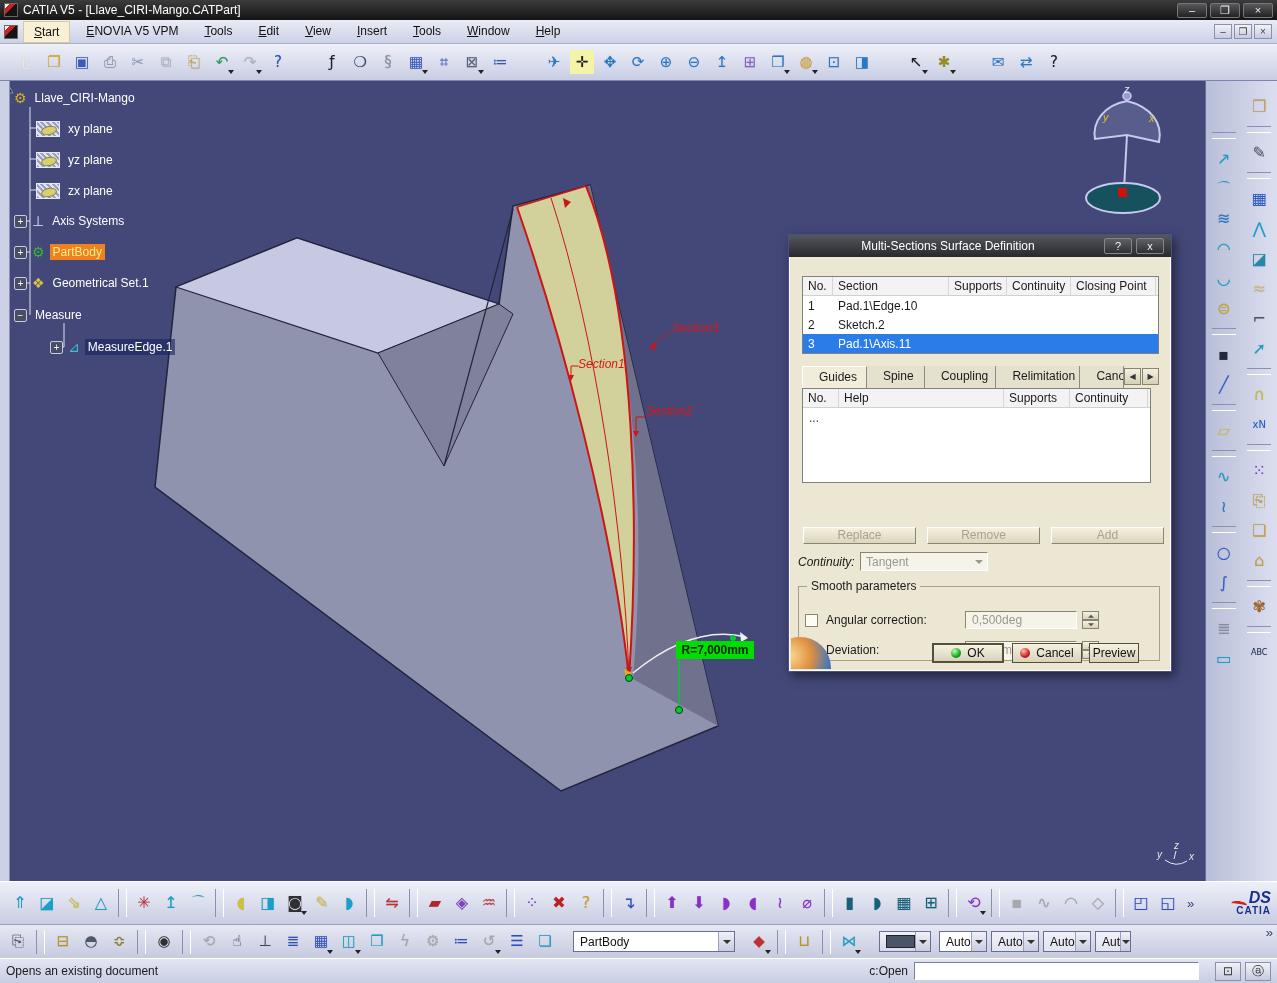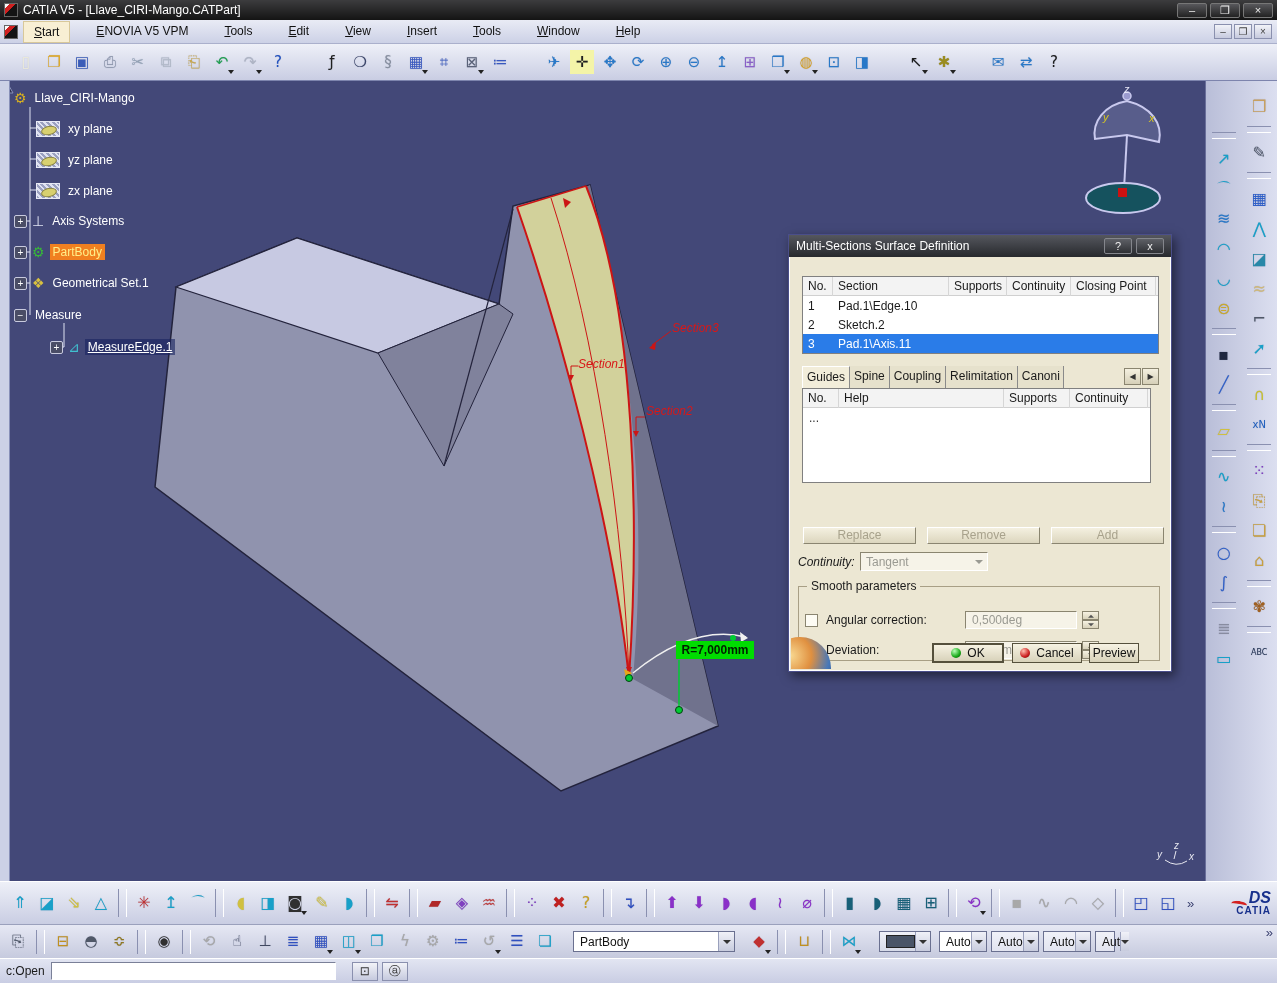--- a/index.html
+++ b/index.html
@@ -15,21 +15,21 @@
     background:linear-gradient(135deg,#f8f8f8 0 18%, #d02020 18% 45%, #141414 45%); }
   .titlebar .wbtns { margin-left:auto; display:flex; gap:3px; }
   .wbtn { width:30px; height:15px; background:linear-gradient(#58585c,#222);
     border:1px solid #777; color:#eee; font-size:11px; line-height:13px;
     text-align:center; border-radius:2px; }
 
   
   .menubar { position:absolute; left:0; top:20px; width:1277px; height:24px;
     background:linear-gradient(#e9ebf5,#ccd1e6); border-bottom:1px solid #aab0cc;
     display:flex; align-items:center; font-size:12px; color:#111; padding-left:4px; }
-  .menubar .mitem { padding:3px 10px; margin-right:16px; cursor:default; }
+  .menubar .mitem { padding:3px 10px; margin-right:6px; cursor:default; }
   .menubar .mitem .lbl { display:inline-block; }
   .menubar .mitem .lbl::first-letter { text-decoration:underline; }
   .menubar .mitem.active { background:#f8efd4; border:1px solid #d8c89a; }
   .mdibtns { position:absolute; right:5px; top:4px; display:flex; gap:2px; }
   .mdibtn { width:18px; height:15px; background:linear-gradient(#f2f3f8,#c6cade);
     border:1px solid #8a90ae; color:#444; font-size:10px; line-height:13px; text-align:center; }
 
   
   .tbi { position:relative; display:flex; align-items:center; justify-content:center;
     width:24px; height:24px; }
@@ -62,59 +62,59 @@
     color:#fff; font-size:10px; line-height:11px; text-align:center; border-radius:2px; }
   .tico { font-family:"DejaVu Sans",sans-serif; font-size:14px; line-height:1; }
   .plane-chip { width:24px; height:16px;
     background:repeating-linear-gradient(45deg,#9aa0c0 0 2px,#dfe2f2 2px 4px);
     border:1px solid #e8eaf6; position:relative; }
   .plane-chip::after { content:""; position:absolute; left:4px; top:4px; width:14px;
     height:7px; background:#d8d070; border-radius:50%; transform:rotate(-12deg);
     border:1px solid #8a8440; }
   .tlabel { padding:1px 3px; }
   .tlabel.hl { background:#f08020; color:#ffee88; }
-  .tlabel.selbg { background:rgba(25,35,95,.6);text-decoration:underline; }
+  .tlabel.selbg { background:rgba(25,35,95,.6); }
 
   
   .rtb { position:absolute; left:1205px; top:81px; width:72px; height:800px;
     background:linear-gradient(90deg,#b9bed8,#dcdff0); border-left:1px solid #6a6f9a;
     display:flex; }
   .rtb .col { width:36px; display:flex; flex-direction:column; align-items:center; }
   .rtb .col1 { padding-top:48px; }
   .rtb .col2 { padding-top:12px; }
   .rtb .tbi { width:28px; height:27px; margin-bottom:3px; }
   .rtb .tbi .g { font-size:16px; }
   .rtb .sep { width:24px; height:7px; border-top:1px solid #8a90b0;
     border-bottom:1px solid #fff; margin:3px 0 6px; }
 
   
   .dialog { position:absolute; left:788px; top:234px; width:384px; height:438px;
     background:#ece7d3; border:1px solid #4a4e8a; box-shadow:3px 4px 10px rgba(0,0,0,.5);
     font-size:12px; color:#1a1a1a; z-index:20; }
   .dtitle { height:22px; background:linear-gradient(#55575e,#27292d); color:#fff;
     display:flex; align-items:center; padding:0 7px; font-size:12px; }
-  .dtitle .t { flex:1; }
+  .dtitle .t { flex:1;text-align:center; }
   .dbtn { width:28px; height:16px; background:linear-gradient(#5e6066,#2e3034);
     border:1px solid #84868c; color:#eee; font-size:11px; line-height:14px;
     text-align:center; margin-left:4px; border-radius:2px; }
   .dbody { position:absolute; left:0; top:22px; right:0; bottom:0;
     border:1px solid #fff; border-top:none; }
 
   .stable { position:absolute; left:12px; top:19px; width:357px; background:#fff;
     border:1px solid #808080; }
   .strow { display:grid; grid-template-columns:30px 116px 58px 64px 85px; height:19px;
     align-items:center; }
   .strow.hdr { background:#f3f3f3; border-bottom:1px solid #d0d0d0; }
   .strow.hdr span { border-right:1px solid #d6d6d6; height:19px; line-height:19px; }
   .strow span { padding-left:5px; overflow:hidden; white-space:nowrap; }
   .strow.sel { background:#2a7ce8; color:#fff; }
 
   .tabs { position:absolute; left:12px; top:109px; height:22px; display:flex;
     width:357px; }
-  .tab { padding:3px 4px 0; border-right:1px solid #8a8a8a; background:#e6e1cc;
+  .tab { padding:3px 16px 0; border-right:1px solid #8a8a8a; background:#e6e1cc;
     height:22px; font-size:12px; white-space:nowrap; overflow:hidden; }
   .tab.activetab { background:#f2edda; border-top:1px solid #fff;
     border-left:1px solid #fff; font-weight:normal; }
   .tab.clip { width:46px; }
   .tabscroll { margin-left:auto; display:flex; gap:1px; padding-top:2px; }
   .tsbtn { width:17px; height:17px; background:linear-gradient(#f4f0e0,#d6d0b8);
     border:1px solid #8a8570; font-size:8px; line-height:15px; text-align:center; color:#333; }
 
   .gtable { position:absolute; left:12px; top:131px; width:349px; height:95px;
     background:#fff; border:1px solid #808080; }
@@ -910,27 +910,28 @@
       <span class="carr"></span>
     </span>
     <span class="combo" style="width:48px;background:linear-gradient(#f0f1f8,#e2e4f0)">
       <span>Auto</span>
       <span class="carr"></span>
     </span>
     <span class="combo" style="width:48px;background:linear-gradient(#f0f1f8,#e2e4f0)">
       <span>Auto</span>
       <span class="carr"></span>
     </span>
-    <span class="combo" style="width:20px;background:linear-gradient(#f0f1f8,#e2e4f0)">
+    <span class="combo" style="width:36px;background:linear-gradient(#f0f1f8,#e2e4f0)">
       <span>Aut</span>
       <span class="carr"></span>
     </span>
     <span class="ovf" style="margin-left:auto;margin-right:4px;align-self:flex-start">»</span>
   </div>
 
   <div class="statusbar">
+    <span class="msg">Opens an existing document</span>
     <span class="cmdlbl">c:Open</span>
     <input class="cmdinput" type="text" value="" style="">
     <span class="sbtn">⊡</span>
     <span class="sbtn">ⓐ</span>
   </div>
 
 </div>
 
 </body></html>

